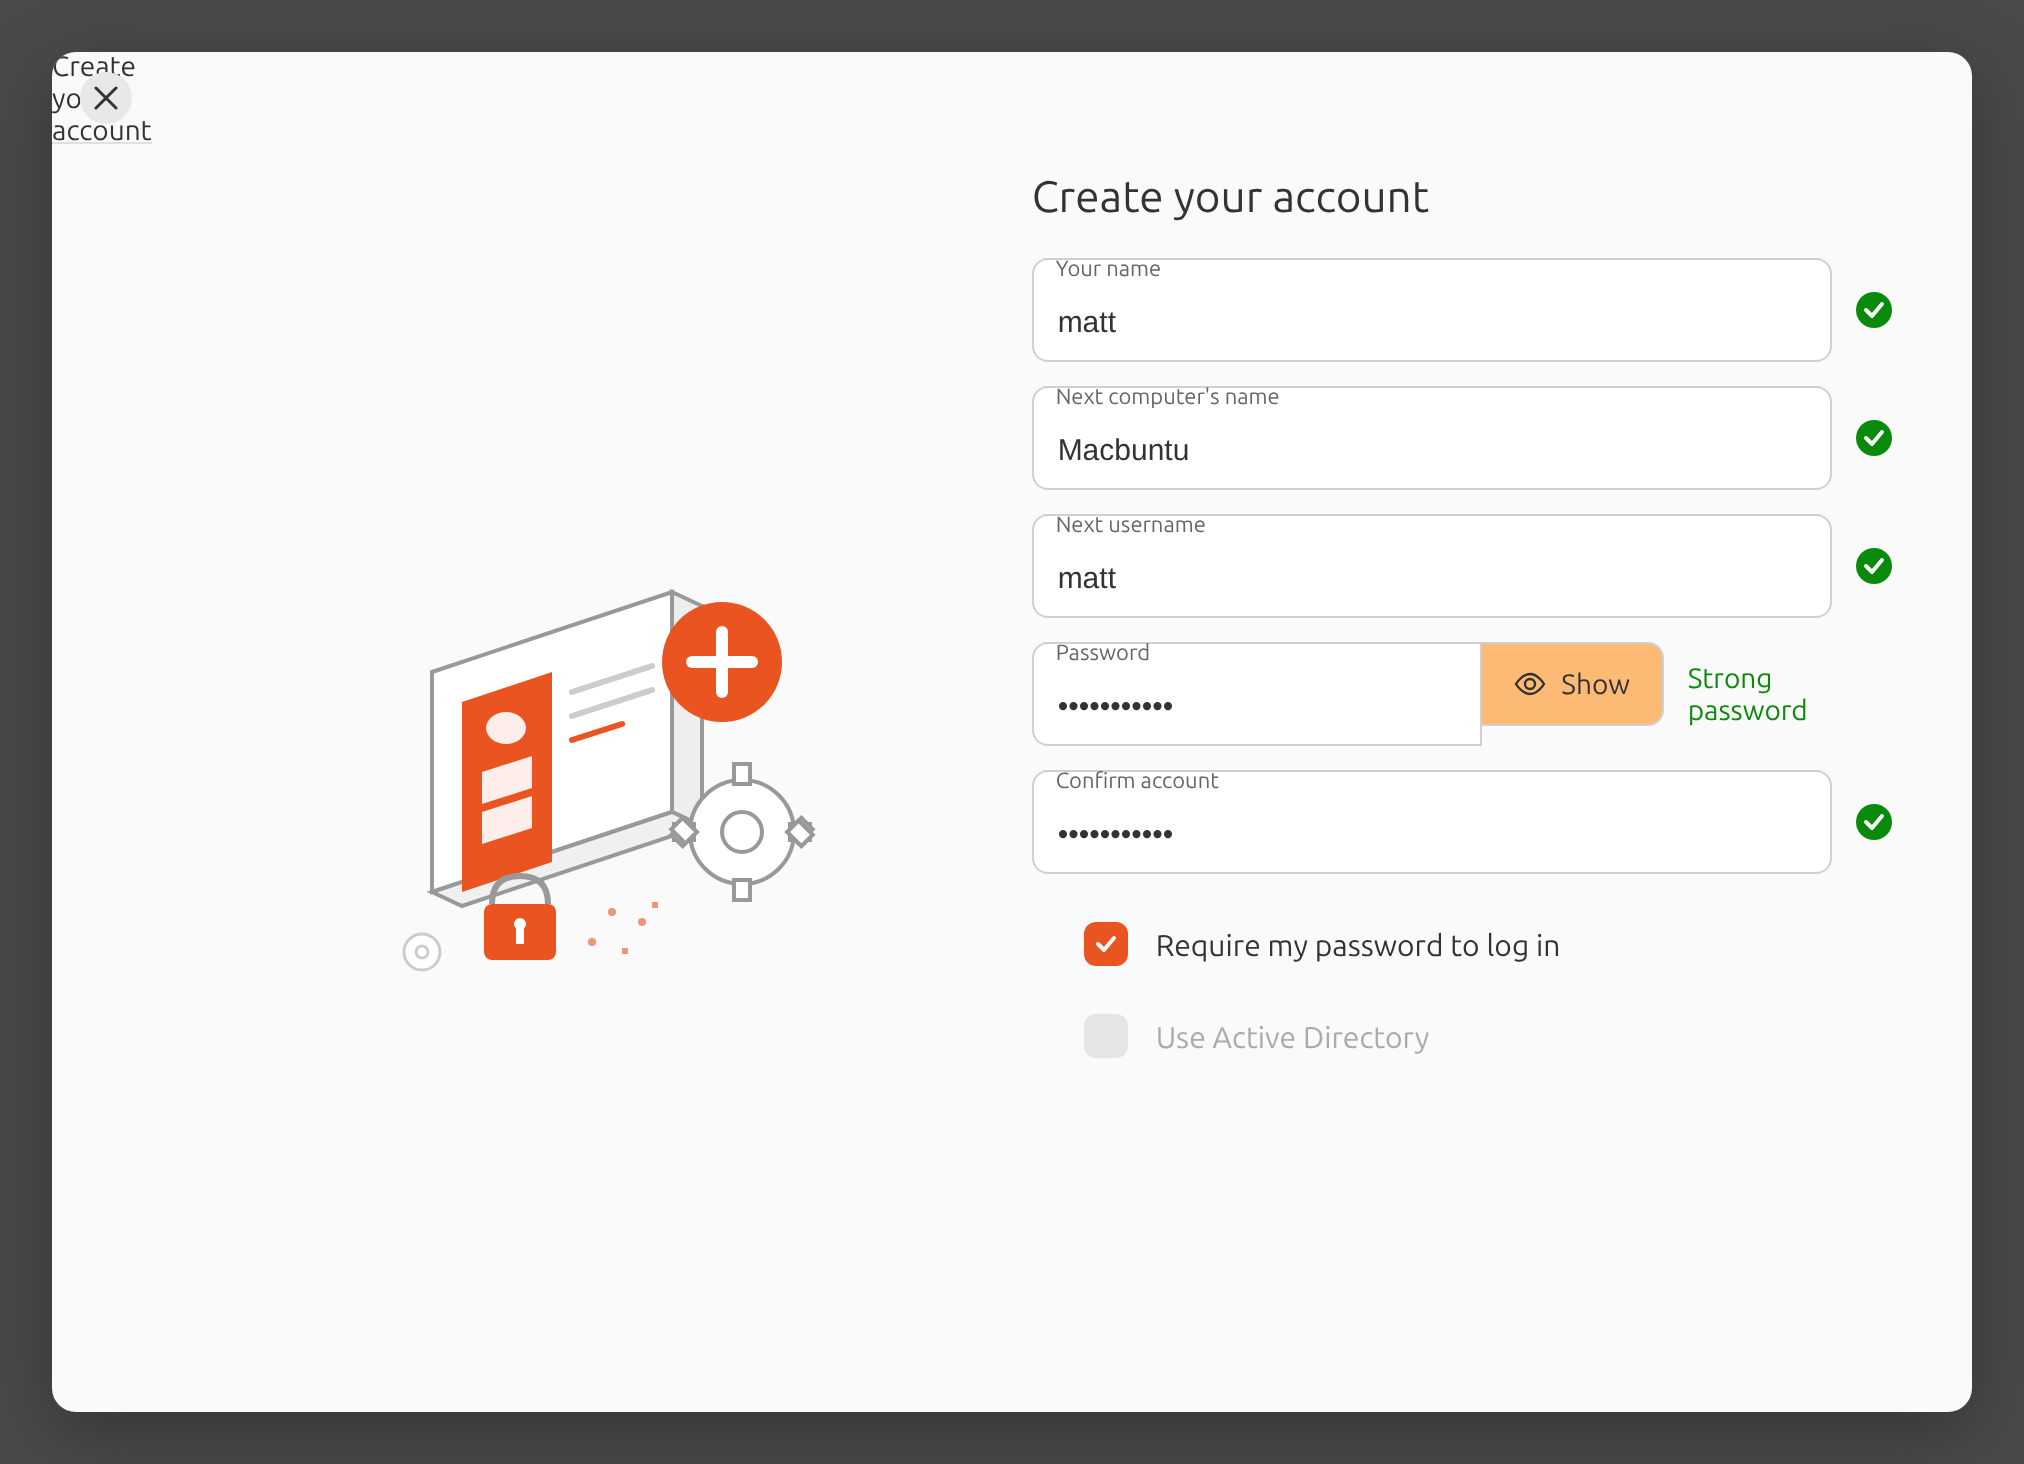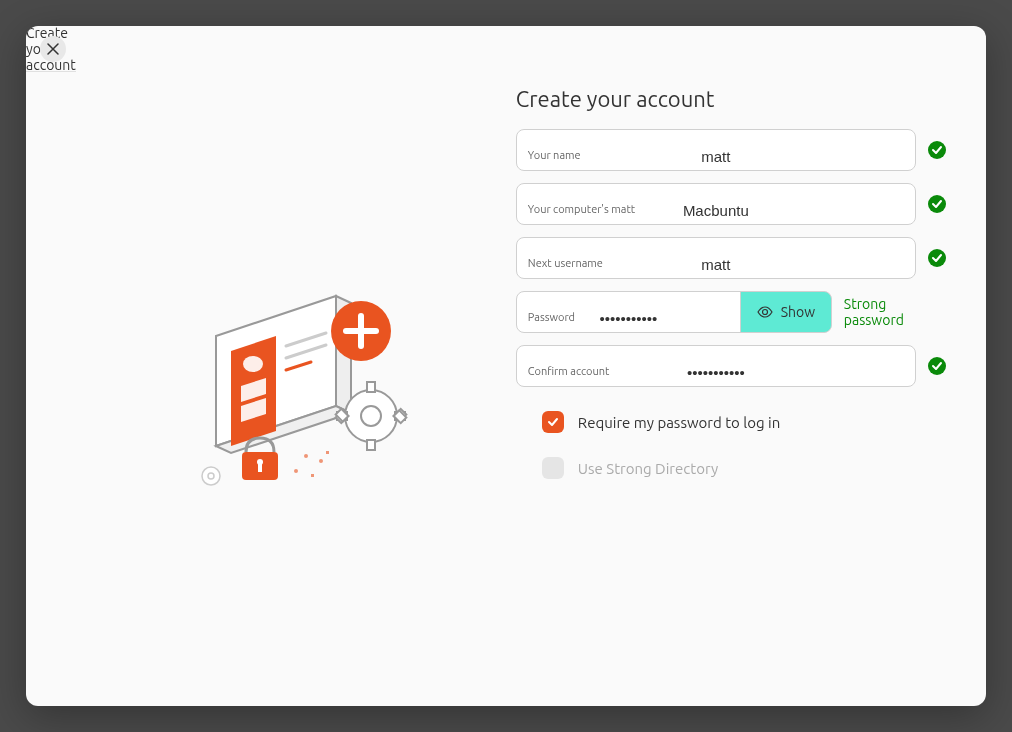--- a/index.html
+++ b/index.html
@@ -86,33 +86,32 @@
       margin-bottom: 12px;
       gap: 12px;
     }
     .field-wrapper {
       position: relative;
       flex: 0 0 400px;
       display: flex;
     }
     .field-input {
       flex: 1;
-      height: 42px;
+      height: 52px;
       border: 1px solid #d0d0d0;
       border-radius: 8px;
       padding: 14px 12px 2px 12px;
       font-size: 15px;
       color: #333;
       background: #fff;
       outline: none;
-      text-align: center;
     }
     .field-label {
       position: absolute;
-      top: 20px;
+      top: 0;
       left: 12px;
       font-size: 11px;
       color: #666;
       pointer-events: none;
     }
     .password-wrapper .field-input {
       border-top-right-radius: 0;
       border-bottom-right-radius: 0;
       flex: 1;
       min-width: 0;
@@ -121,21 +120,21 @@
       flex: 0 0 315px;
       display: flex;
     }
     .show-btn {
       width: 92px;
       height: 42px;
       border: 1px solid #d0d0d0;
       border-left: 1px solid #d0d0d0;
       border-top-right-radius: 8px;
       border-bottom-right-radius: 8px;
-      background: #5eead4;
+      background: #fdba74;
       display: flex;
       align-items: center;
       justify-content: center;
       gap: 8px;
       cursor: pointer;
       font-size: 14px;
       color: #333;
       margin-left: -1px;
     }
     .show-btn svg {
@@ -310,21 +309,21 @@
           <input class="field-input" value="matt" style="">
         </div>
         <svg class="check-icon" viewBox="0 0 18 18">
             <circle cx="9" cy="9" r="9" fill="#0a8a0a"></circle>
             <path d="M5 9 L8 12 L13 6" stroke="#fff" stroke-width="2" fill="none" stroke-linecap="round" stroke-linejoin="round"></path>
           </svg>
       </div>
 
       <div class="field-row">
         <div class="field-wrapper">
-          <span class="field-label">Your computer's matt</span>
+          <span class="field-label">Next computer's name</span>
           <input class="field-input" value="Macbuntu" style="">
         </div>
         <svg class="check-icon" viewBox="0 0 18 18">
             <circle cx="9" cy="9" r="9" fill="#0a8a0a"></circle>
             <path d="M5 9 L8 12 L13 6" stroke="#fff" stroke-width="2" fill="none" stroke-linecap="round" stroke-linejoin="round"></path>
           </svg>
       </div>
 
       <div class="field-row">
         <div class="field-wrapper">
@@ -367,21 +366,21 @@
         <div class="checkbox checked">
           <svg viewBox="0 0 14 14">
               <path d="M3 7 L6 10 L11 4" stroke="#fff" stroke-width="2" fill="none" stroke-linecap="round" stroke-linejoin="round"></path>
             </svg>
         </div>
         <span class="checkbox-label">Require my password to log in</span>
       </div>
 
       <div class="checkbox-row">
         <div class="checkbox disabled"></div>
-        <span class="checkbox-label disabled">Use Strong Directory</span>
+        <span class="checkbox-label disabled">Use Active Directory</span>
       </div>
     </div>
   </div>
 
   <div class="footer">
     <button class="nav-btn">Back</button>
     <div class="dots">
         <div class="dot"></div>
         <div class="dot"></div>
         <div class="dot"></div>

